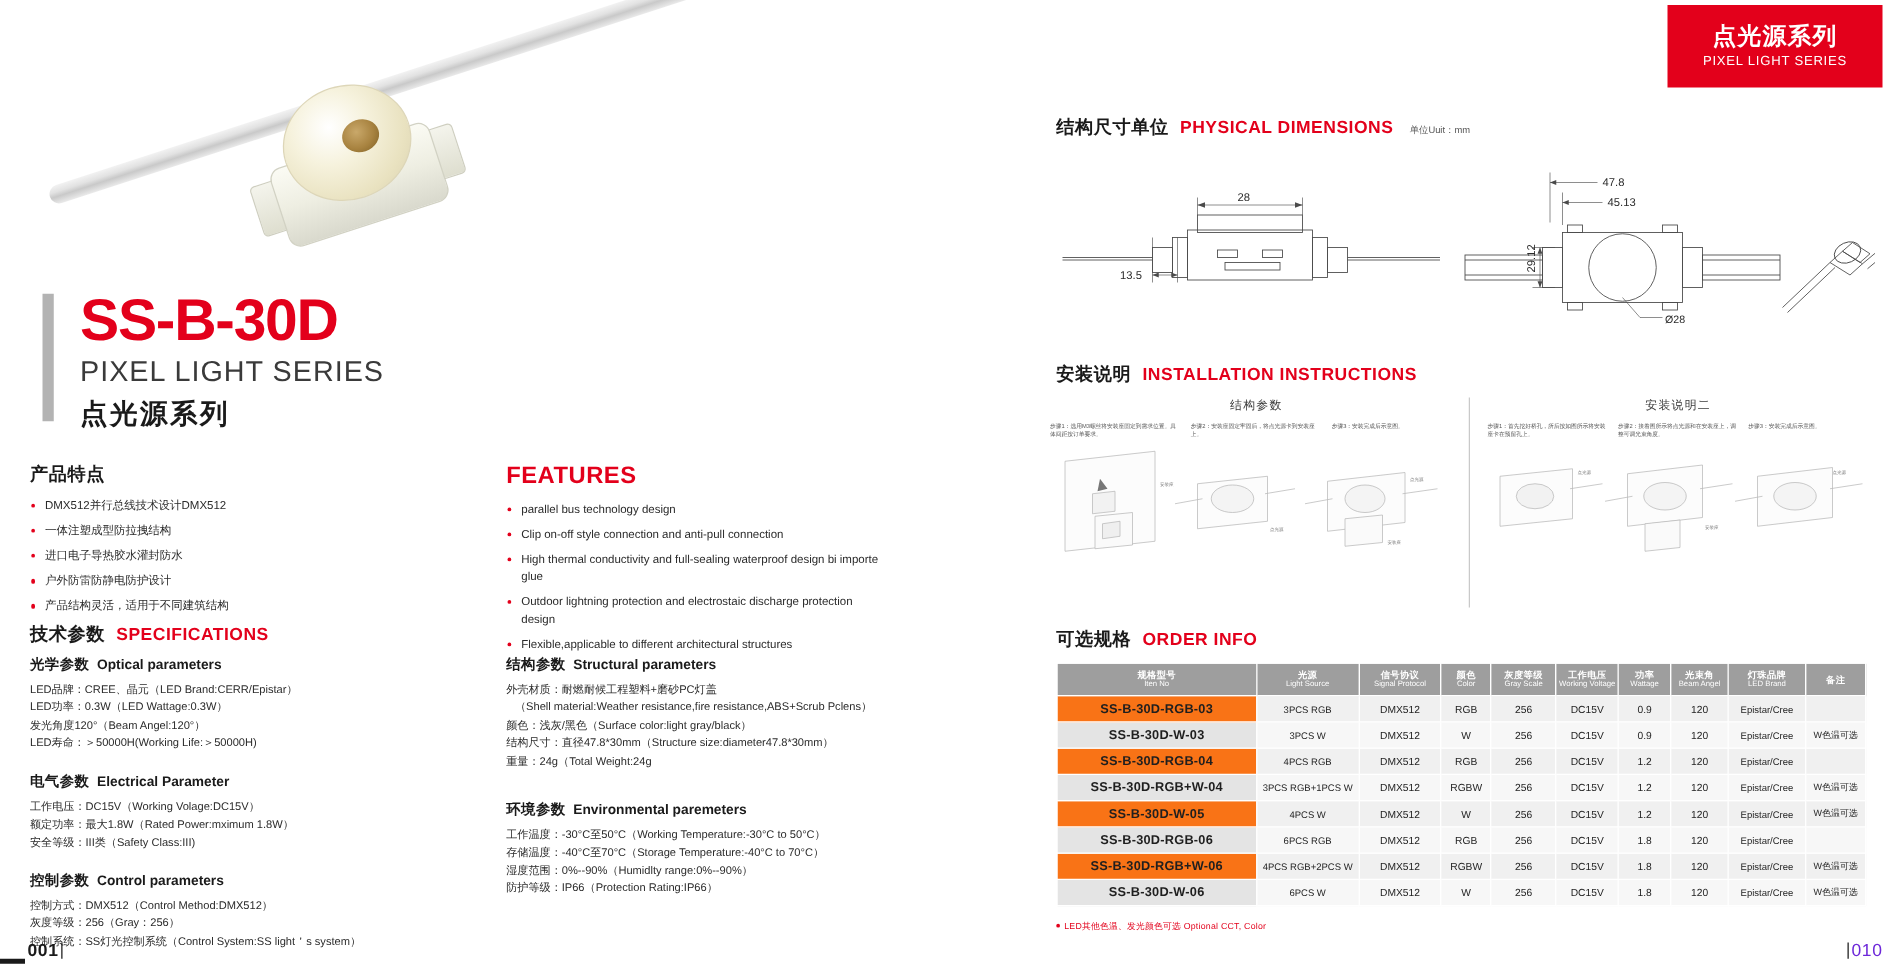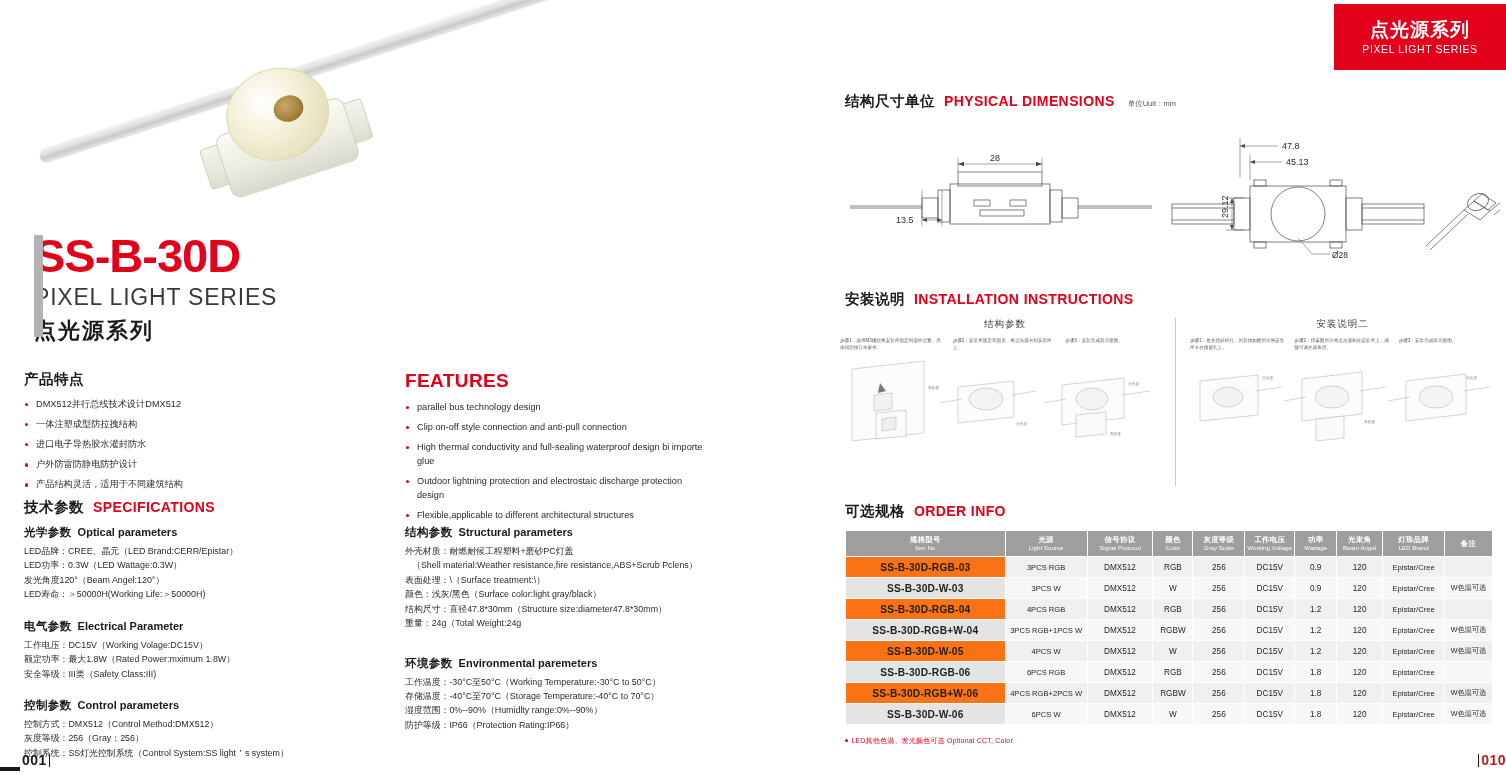--- a/index.html
+++ b/index.html
@@ -65,21 +65,21 @@
   }
   .mod-clip-l, .mod-clip-r {
     position: absolute; top: 62px; width: 24px; height: 42px;
     background: linear-gradient(180deg,#f4f4ec 0%,#dedecf 100%);
     border: 1px solid #cfcfc0; border-radius: 4px;
   }
   .mod-clip-l { left: -10px; }
   .mod-clip-r { left: 136px; }
 
   
-  .title-block { position: absolute; left: 34px; top: 232px; }
+  .title-block { position: absolute; left: 34px; top: 232px; padding-left: 30px; }
   .title-block::before {
     content: ""; position: absolute; left: 0; top: 3px;
     width: 9px; height: 102px; background: #b3b3b3;
   }
   .model-no {
     font-size: 47px; font-weight: bold; color: #e3001b;
     letter-spacing: -1px; line-height: 1.02;
   }
   .series-en { font-size: 23px; color: #3a3a3a; letter-spacing: 0.8px; margin-top: 4px; }
   .series-cn { font-size: 22px; font-weight: bold; color: #1a1a1a; letter-spacing: 2px; margin-top: 5px; }
@@ -182,21 +182,21 @@
     position: absolute; left: 25px; top: 736px;
     font-size: 7px; color: #e3001b; letter-spacing: 0.2px;
   }
   .order-note .dot {
     display: inline-block; width: 3.4px; height: 3.4px;
     border-radius: 50%; background: #e3001b; margin-right: 3px; vertical-align: 1px;
   }
 
   .pg-right {
     position: absolute; right: 0; bottom: 8px;
-    font-size: 14px; font-weight: bold; color: #b91c1c; letter-spacing: 0.5px;
+    font-size: 14px; font-weight: normal; color: #6d28d9; letter-spacing: 0.5px;
   }
   .pg-right::before { content: ""; display: inline-block; width: 1px; height: 13px; background: #1a1a1a; margin-right: 2px; vertical-align: -2px; }
 </style>
 </head>
 <body>
 
 <div class="series-badge">
   <div class="cn">点光源系列</div>
   <div class="en">PIXEL LIGHT SERIES</div>
 </div>
@@ -276,21 +276,20 @@
     </div>
   </div>
 
   <div class="spec-col-b">
     <div class="spec-group">
       <div class="g-title">
         <span class="cn">结构参数</span><span class="en">Structural parameters</span>
       </div>
       <p>外壳材质：耐燃耐候工程塑料+磨砂PC灯盖</p>
       <p class="indent">（Shell material:Weather resistance,fire resistance,ABS+Scrub Pclens）</p>
-      <p>表面处理：\（Surface treatment:\）</p>
       <p>颜色：浅灰/黑色（Surface color:light gray/black）</p>
       <p>结构尺寸：直径47.8*30mm（Structure size:diameter47.8*30mm）</p>
       <p>重量：24g（Total Weight:24g</p>
     </div>
     <div class="spec-group" style="margin-top:22px">
       <div class="g-title">
         <span class="cn">环境参数</span><span class="en">Environmental paremeters</span>
       </div>
       <p>工作温度：-30°C至50°C（Working Temperature:-30°C to 50°C）</p>
       <p>存储温度：-40°C至70°C（Storage Temperature:-40°C to 70°C）</p>

